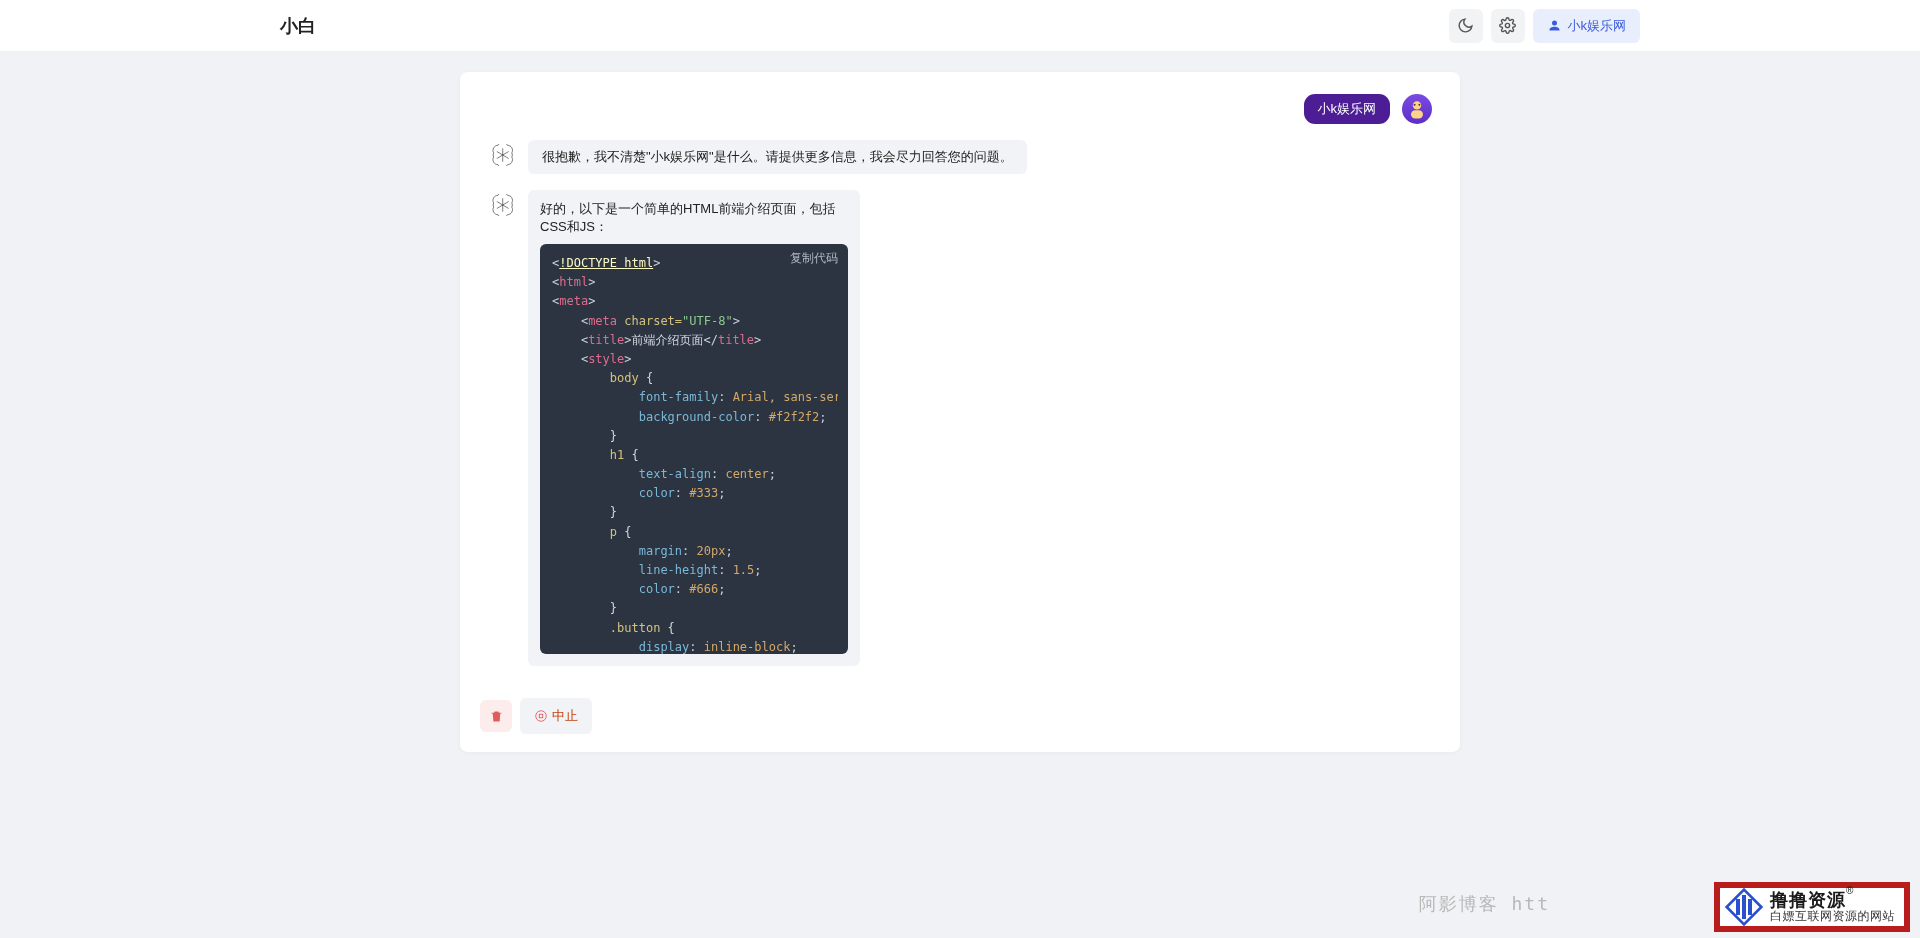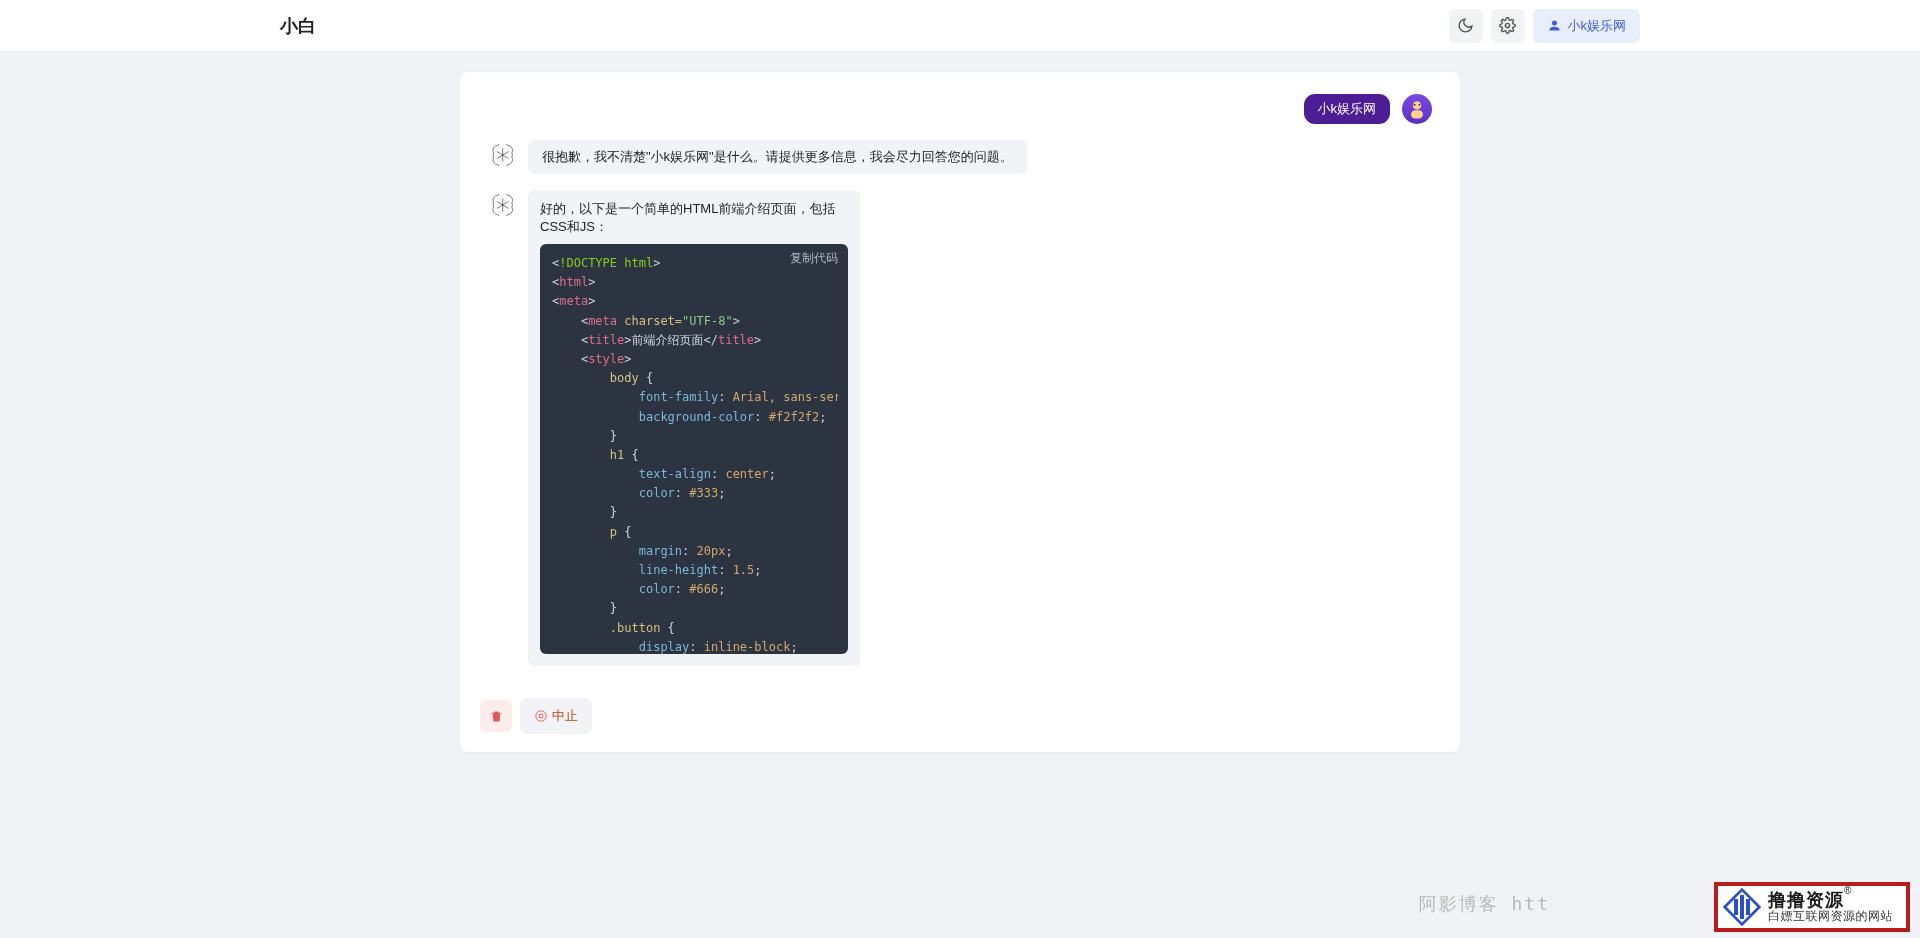--- a/index.html
+++ b/index.html
@@ -155,21 +155,21 @@
   }
   pre {
     font-family: "SimSun", "NSimSun", SFMono-Regular, Consolas, monospace;
     font-size: 12px;
     line-height: 1.6;
     color: #c8d0db;
     white-space: pre;
     overflow: hidden;
   }
   .t  { color: #e06c8d; }  
-  .dt { color: #84cc16; }  
+  .dt { color: #fef9c3; text-decoration: underline; }  
   .attr { color: #d6c27d; } 
   .str  { color: #8cc98c; } 
   .txt  { color: #d2d8e0; } 
   .prop { color: #7ab8d8; } 
   .val  { color: #d3a86a; } 
   .sel  { color: #d6c27d; } 
 
   .input-bar {
     display: flex;
     align-items: center;
@@ -222,21 +222,21 @@
     font-family: "SimSun", SFMono-Regular, monospace;
     letter-spacing: 2px;
   }
   .logo-banner {
     position: absolute;
     bottom: 6px;
     right: 10px;
     width: 196px;
     height: 50px;
     background: #fff;
-    border: 4px solid #b91c1c;
+    border: 6px solid #b91c1c;
     display: flex;
     align-items: center;
     padding: 0 6px 0 4px;
     gap: 6px;
   }
   .logo-banner .logo-icon { width: 40px; height: 40px; }
   .logo-banner .logo-text { display: flex; flex-direction: column; line-height: 1.1; }
   .logo-text .main { font-size: 18px; font-weight: 800; color: #1b1b1b; letter-spacing: 1px; }
   .logo-text .reg  { font-size: 10px; color: #1b1b1b; position: relative; top: -6px; }
   .logo-text .sub  { font-size: 12px; color: #333; letter-spacing: 0.5px; }

